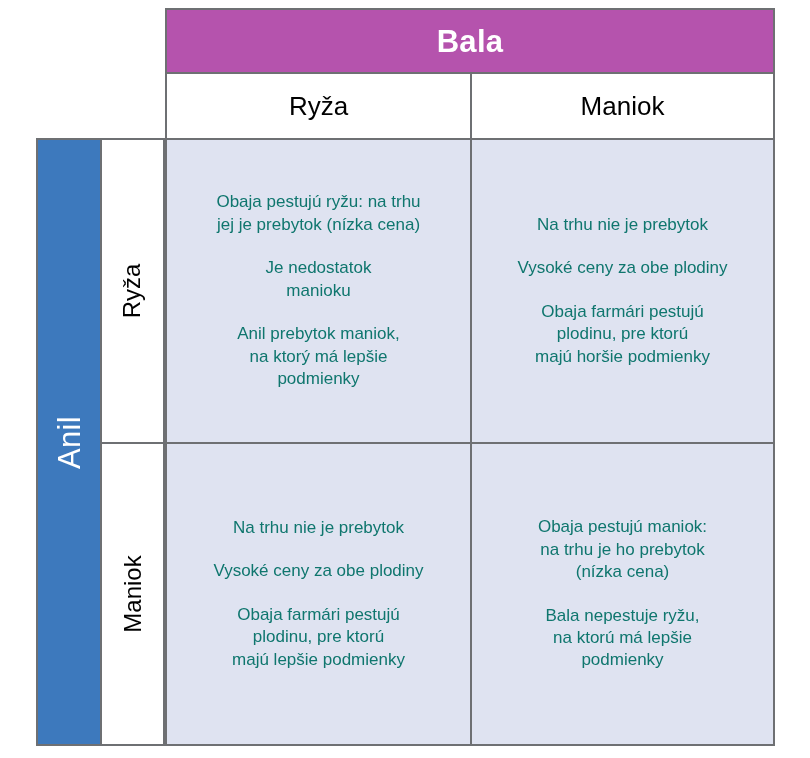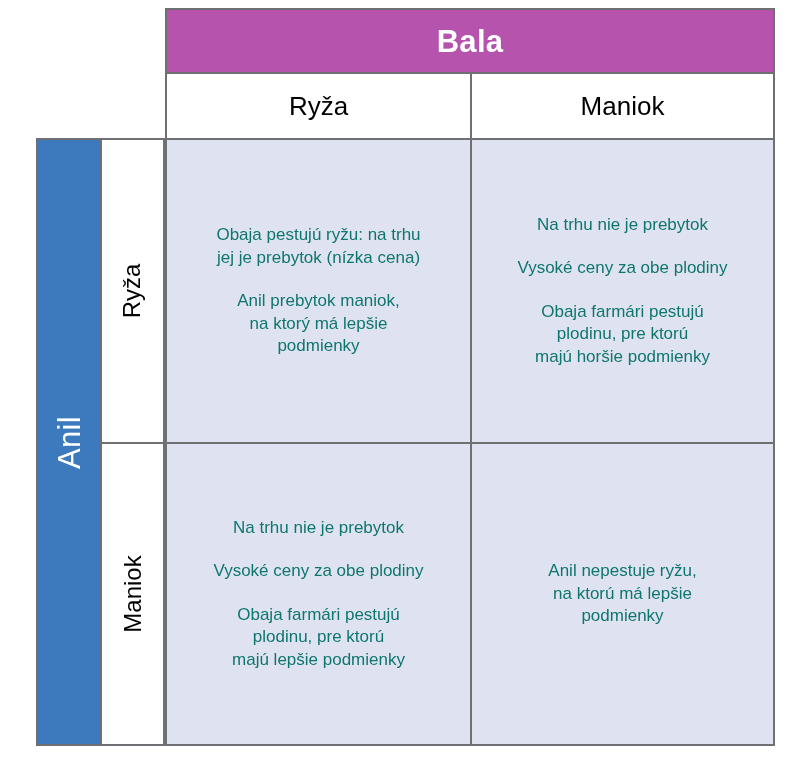--- a/index.html
+++ b/index.html
@@ -184,20 +184,22 @@
     <div class="rowhead">
       <span>Maniok</span>
     </div>
   </div>
 
   <div class="bx" id="payoff-grid">
 
     <div class="cell c-r1 c-c1">
       <p>Obaja pestujú ryžu: na trhu
 jej je prebytok (nízka cena)</p>
+      <p>Je nedostatok
+manioku</p>
       <p>Anil prebytok maniok,
 na ktorý má lepšie
 podmienky</p>
     </div>
 
     <div class="cell c-r1 c-c2">
       <p>Na trhu nie je prebytok</p>
       <p>Vysoké ceny za obe plodiny</p>
       <p>Obaja farmári pestujú
 plodinu, pre ktorú
@@ -206,20 +208,23 @@
 
     <div class="cell c-r2 c-c1">
       <p>Na trhu nie je prebytok</p>
       <p>Vysoké ceny za obe plodiny</p>
       <p>Obaja farmári pestujú
 plodinu, pre ktorú
 majú lepšie podmienky</p>
     </div>
 
     <div class="cell c-r2 c-c2">
-      <p>Anil nepestuje ryžu,
+      <p>Obaja pestujú maniok:
+na trhu je ho prebytok
+(nízka cena)</p>
+      <p>Bala nepestuje ryžu,
 na ktorú má lepšie
 podmienky</p>
     </div>
 
   </div>
 
 </div>
 
 </body></html>

